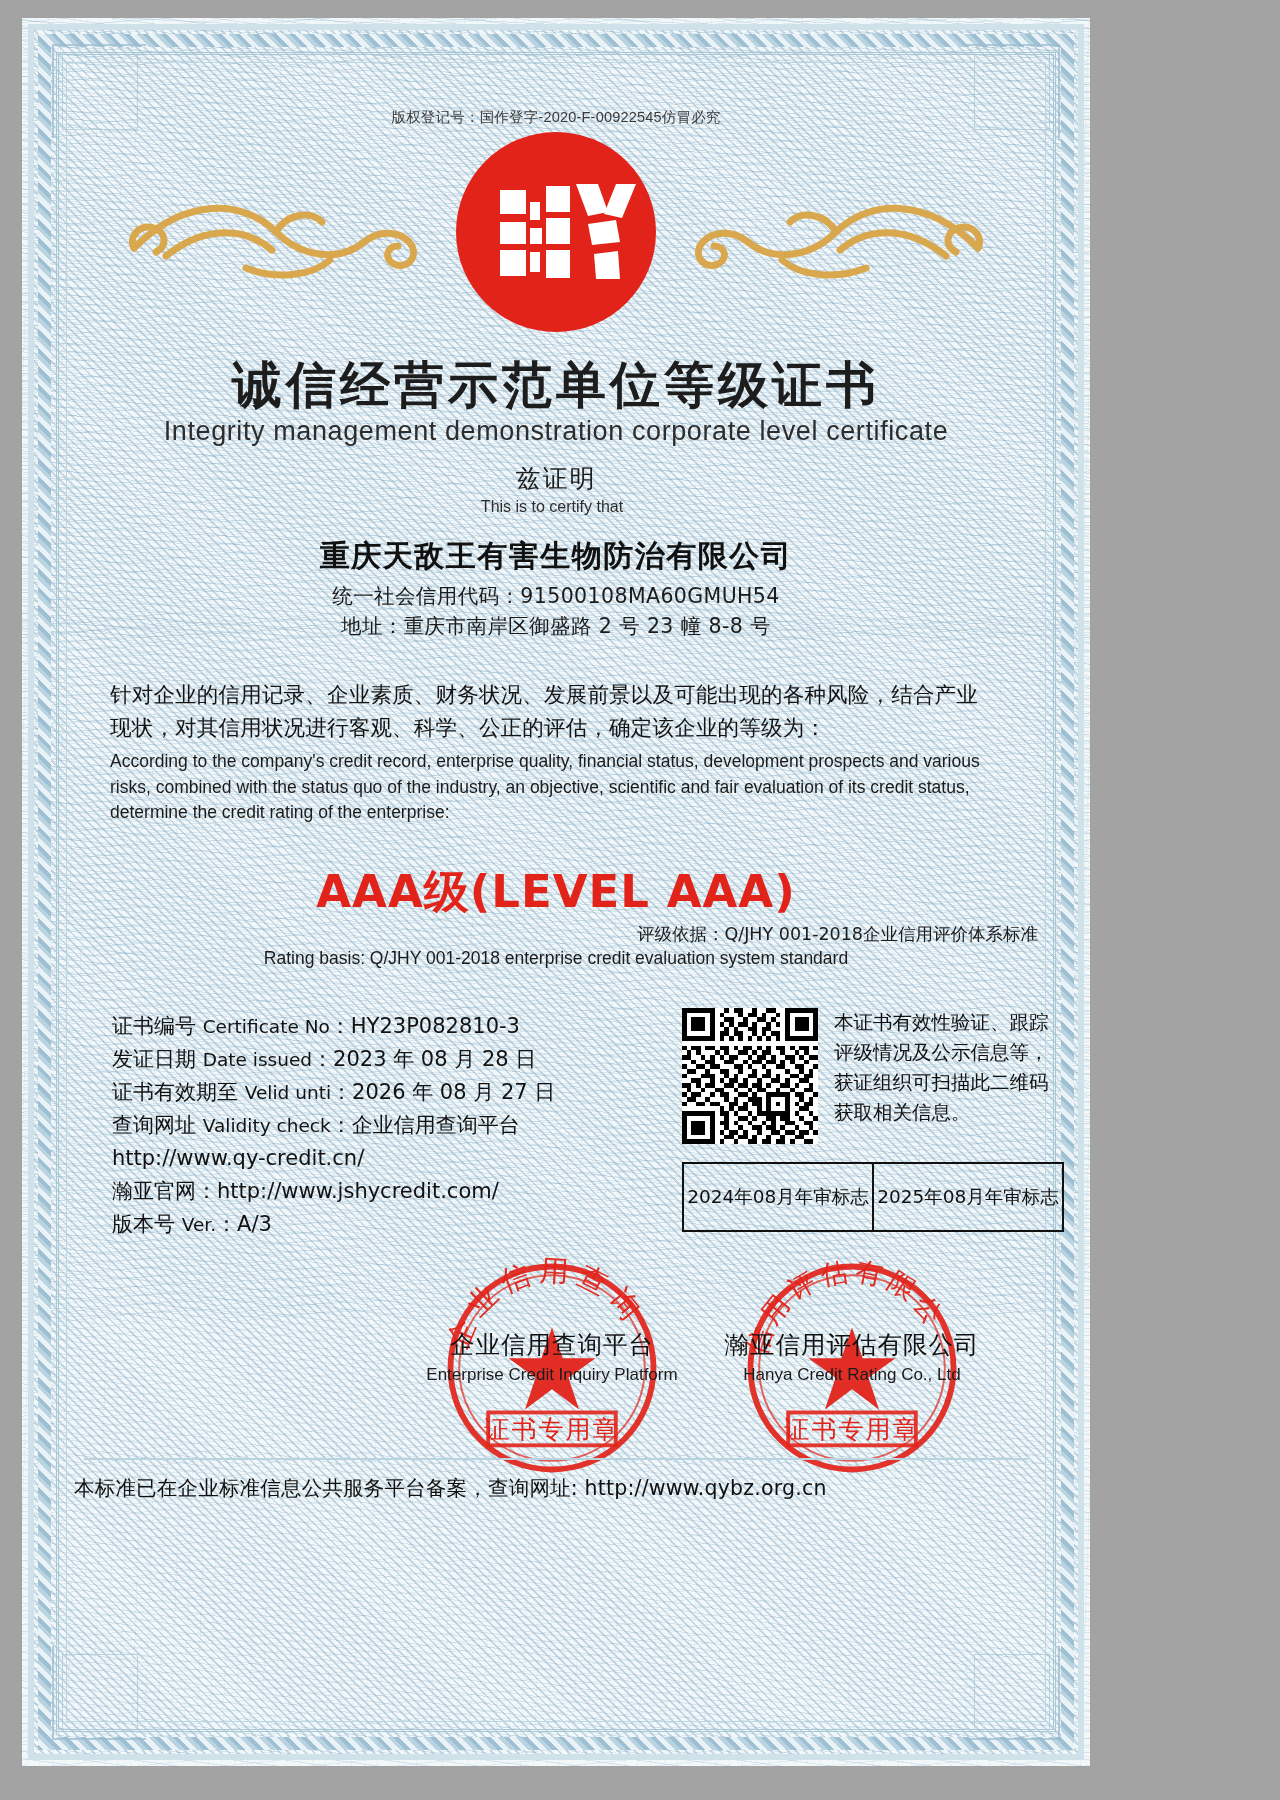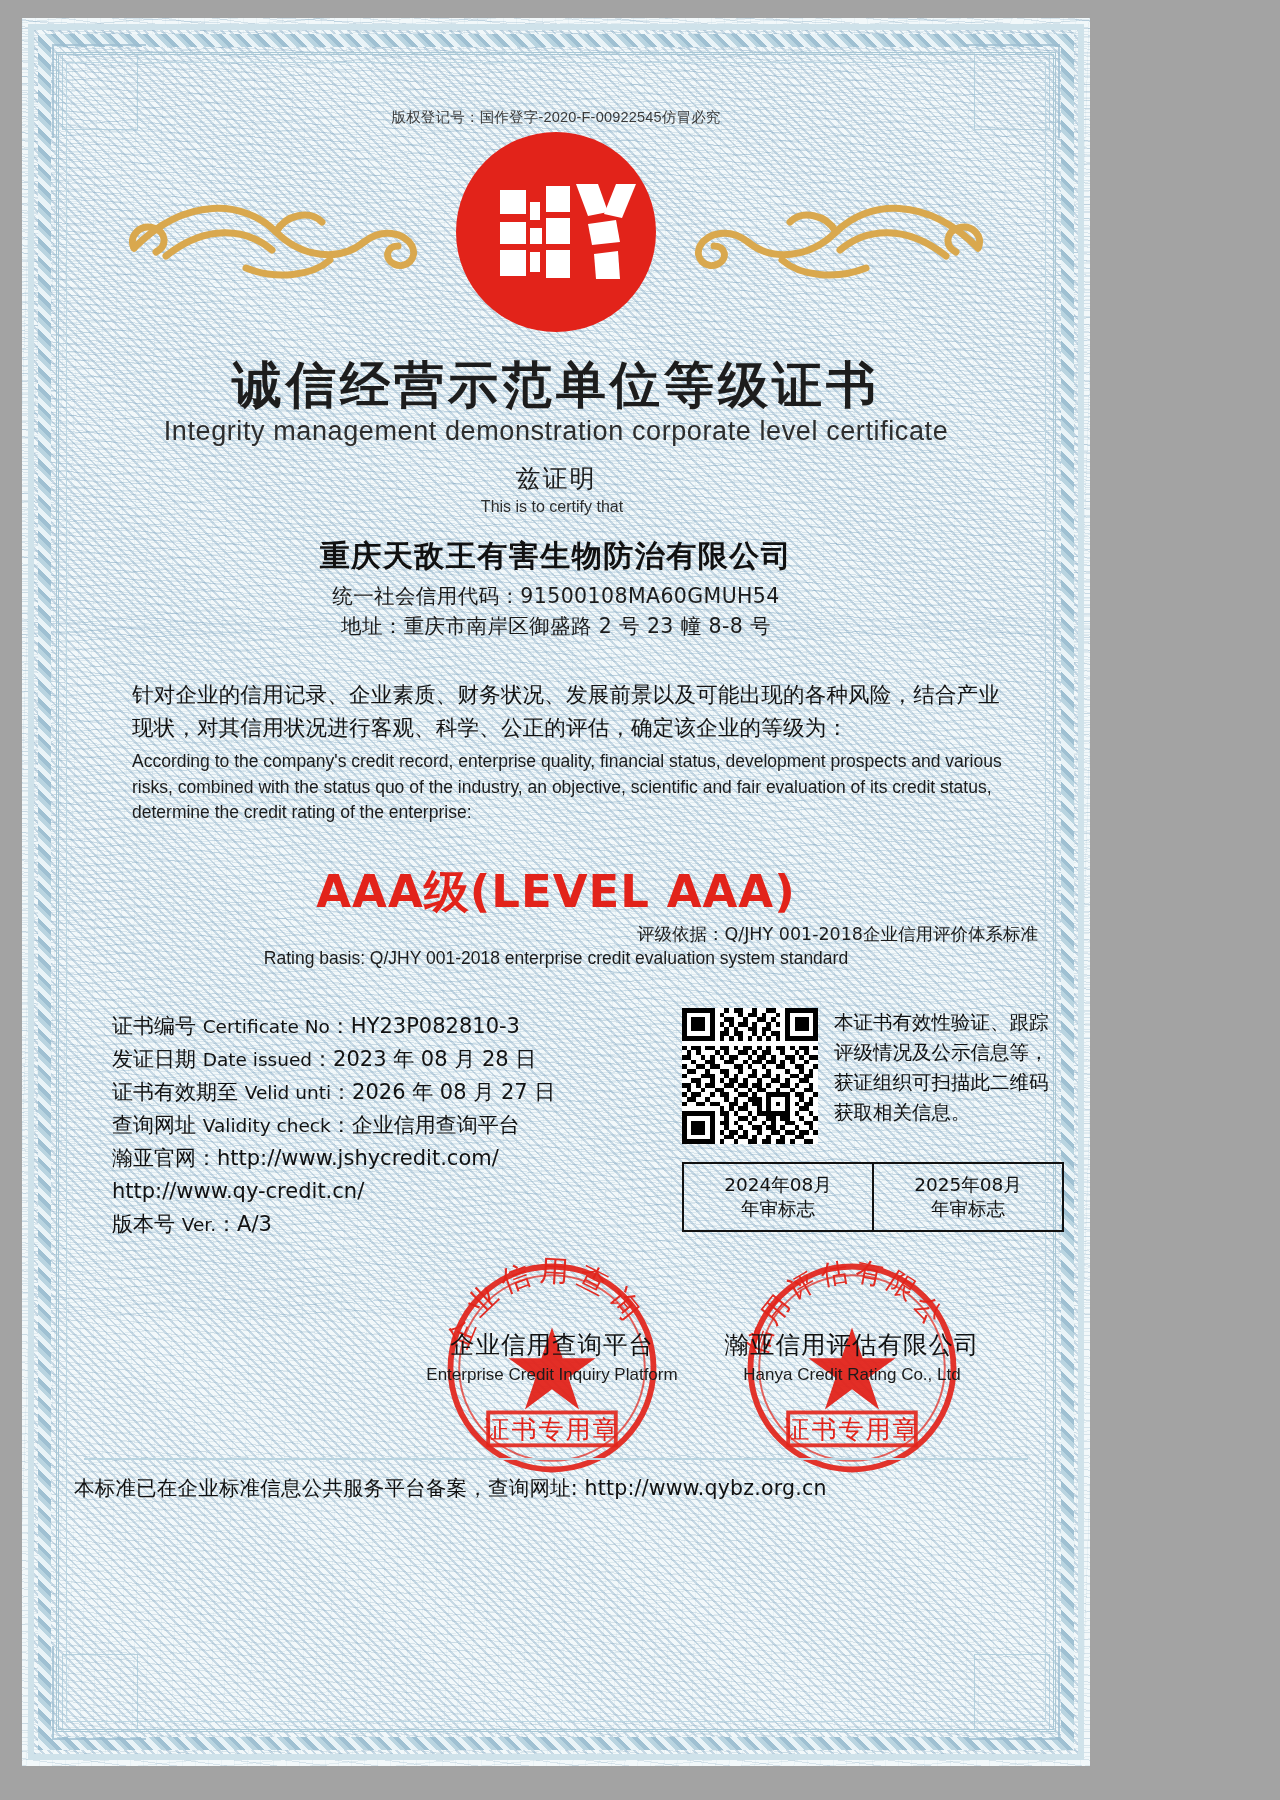--- a/index.html
+++ b/index.html
@@ -139,21 +139,21 @@
     font-size:20.5px;color:#1b1b1b;letter-spacing:.4px;
     font-family:"DejaVu Sans","Liberation Sans",sans-serif;
   }
   .addr{
     position:absolute;top:542px;left:0;right:0;text-align:center;
     font-size:20.5px;color:#1b1b1b;letter-spacing:.4px;
     font-family:"DejaVu Sans","Liberation Sans",sans-serif;
   }
   
   .para{
-    position:absolute;top:608px;left:58px;right:34px;
+    position:absolute;top:608px;left:36px;right:34px;
   }
   .para-cn{
     font-size:21.5px;line-height:33px;color:#141414;
     letter-spacing:.2px;
     font-family:"DejaVu Sans","Liberation Sans",sans-serif;
   }
   .para-cn .ind{display:block;}
   .para-en{
     margin-top:5px;
     font-size:17.5px;line-height:25.5px;color:#1b1b1b;
@@ -195,21 +195,21 @@
     position:absolute;left:760px;top:938px;width:230px;
     font-size:19.5px;line-height:30px;color:#111;
     font-family:"DejaVu Sans","Liberation Sans",sans-serif;
   }
   .seal-boxes{
     position:absolute;top:1092px;left:608px;width:382px;
     display:flex;gap:0;
   }
   .seal-box{
     flex:1;height:66px;border:2px solid #111;
-    display:flex;flex-direction:column;align-items:center;justify-content:center;
+    display:flex;flex-direction:row;align-items:center;justify-content:center;
     font-size:18.5px;color:#111;line-height:24px;
     font-family:"DejaVu Sans","Liberation Sans",sans-serif;
   }
   .seal-box + .seal-box{border-left:none;}
   .annual-note{
     position:absolute;top:1170px;left:600px;width:392px;
     text-align:right;
     font-size:19.5px;line-height:31px;color:#111;
     font-family:"DejaVu Sans","Liberation Sans",sans-serif;
   }
@@ -352,24 +352,24 @@
           <span class="lbl-en">Date issued</span><span>：2023 年 08 月 28 日</span>
         </div>
         <div class="info-line">
           <span>证书有效期至</span>
           <span class="lbl-en">Velid unti</span><span>：2026 年 08 月 27 日</span>
         </div>
         <div class="info-line">
           <span>查询网址</span>
           <span class="lbl-en">Validity check</span><span>：企业信用查询平台</span>
         </div>
+        <div class="info-line">http://www.qy-credit.cn/</div>
         <div class="info-line">
           <span>瀚亚官网：</span><span>http://www.jshycredit.com/</span>
         </div>
-        <div class="info-line">http://www.qy-credit.cn/</div>
         <div class="info-line">
           <span>版本号</span>
           <span class="lbl-en">Ver.</span><span>：A/3</span>
         </div>
       </div>
 
       <div class="qr-wrap">
         <svg class="qr" viewBox="0 0 29 29" shape-rendering="crispEdges">
           <rect width="29" height="29" fill="#ffffff"></rect>
           <g fill="#000000">

